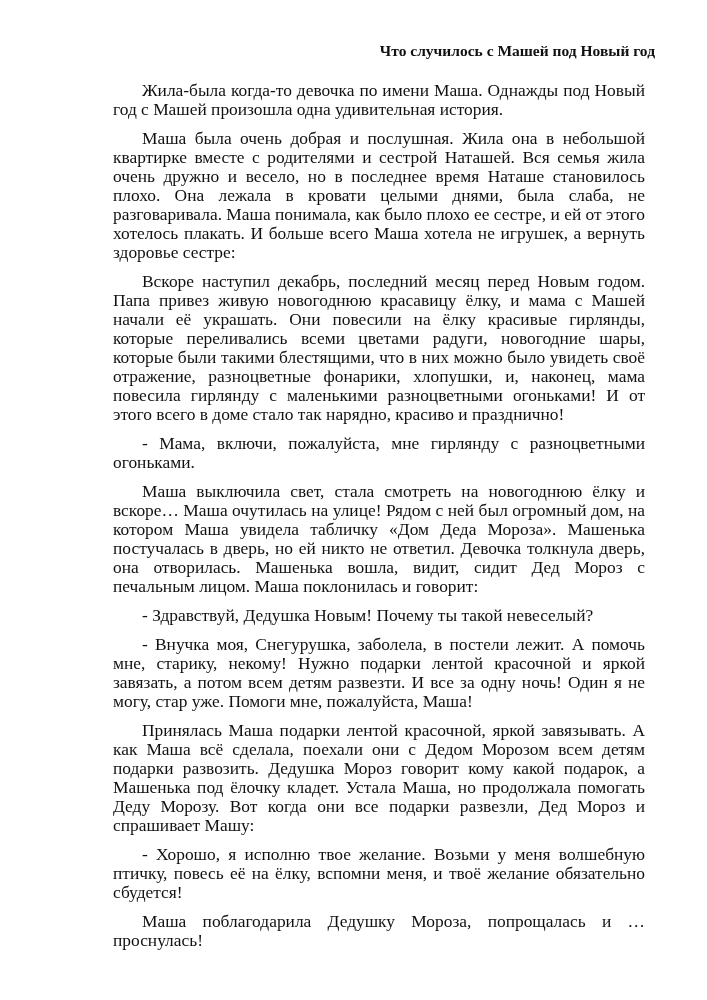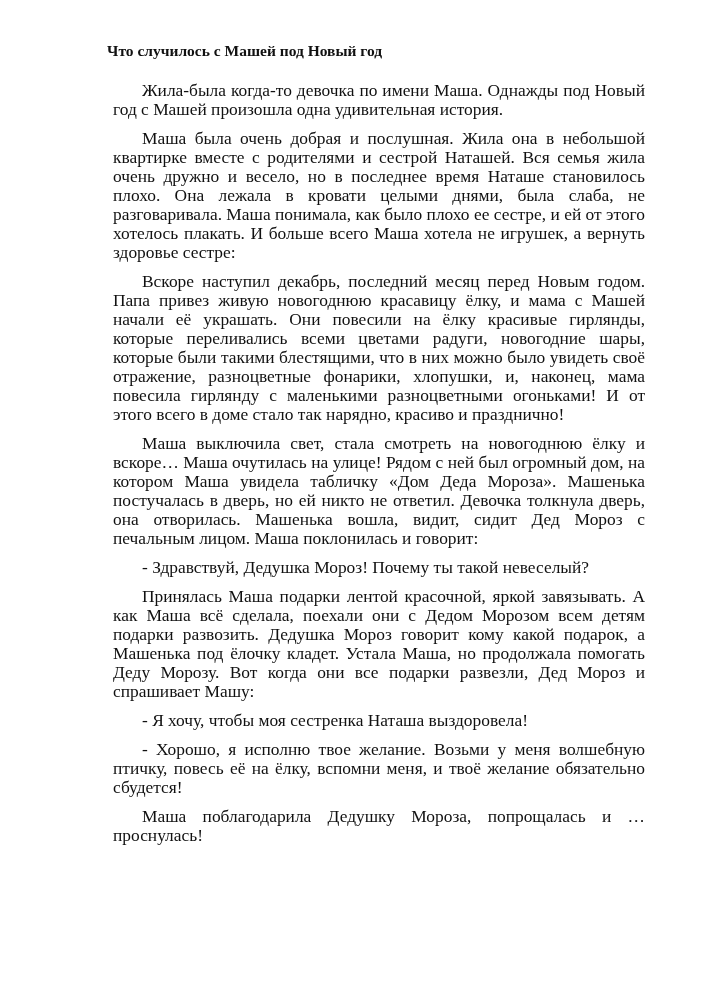--- a/index.html
+++ b/index.html
@@ -3,36 +3,37 @@
 <meta charset="utf-8">
 <style>
   html, body { margin: 0; padding: 0; background: #ffffff; }
   body { width: 707px; height: 1000px; overflow: hidden; position: relative; }
   .page {
     position: absolute; left: 103px; top: 41px; width: 552px;
     font-family: "Liberation Serif", serif;
     color: #111111;
   }
   .title {
-    text-align: left; font-weight: bold; font-size: 15.5px;
+    text-align: right; font-weight: bold; font-size: 15.5px;
     line-height: 20px; margin: 0 0 20px 0; padding-left: 4px;
   }
   .para {
     margin: 10px; font-size: 17.4px; line-height: 19px;
     text-align: justify; text-indent: 29px;
   }
 </style>
 </head>
 <body>
 
 <div class="page">
   <h1 class="title">Что случилось с Машей под Новый год</h1>
   <p class="para">Жила-была когда-то девочка по имени Маша. Однажды под Новый год с Машей произошла одна удивительная история.</p>
   <p class="para">Маша была очень добрая и послушная. Жила она в небольшой квартирке вместе с родителями и сестрой Наташей. Вся семья жила очень дружно и весело, но в последнее время Наташе становилось плохо. Она лежала в кровати целыми днями, была слаба, не разговаривала. Маша понимала, как было плохо ее сестре, и ей от этого хотелось плакать. И больше всего Маша хотела не игрушек, а вернуть здоровье сестре:</p>
   <p class="para">Вскоре наступил декабрь, последний месяц перед Новым годом. Папа привез живую новогоднюю красавицу ёлку, и мама с Машей начали её украшать. Они повесили на ёлку красивые гирлянды, которые переливались всеми цветами радуги, новогодние шары, которые были такими блестящими, что в них можно было увидеть своё отражение, разноцветные фонарики, хлопушки, и, наконец, мама повесила гирлянду с маленькими разноцветными огоньками! И от этого всего в доме стало так нарядно, красиво и празднично!</p>
+  <p class="para">- Мама, включи, пожалуйста, мне гирлянду с разноцветными огоньками.</p>
   <p class="para">Маша выключила свет, стала смотреть на новогоднюю ёлку и вскоре… Маша очутилась на улице! Рядом с ней был огромный дом, на котором Маша увидела табличку «Дом Деда Мороза». Машенька постучалась в дверь, но ей никто не ответил. Девочка толкнула дверь, она отворилась. Машенька вошла, видит, сидит Дед Мороз с печальным лицом. Маша поклонилась и говорит:</p>
-  <p class="para">- Здравствуй, Дедушка Мороз! Почему ты такой невеселый?</p>
+  <p class="para">- Здравствуй, Дедушка Новым! Почему ты такой невеселый?</p>
+  <p class="para">- Внучка моя, Снегурушка, заболела, в постели лежит.  А помочь мне, старику, некому! Нужно подарки лентой красочной и яркой завязать, а потом всем детям развезти. И все за одну ночь! Один я не могу, стар уже. Помоги мне, пожалуйста, Маша!</p>
   <p class="para">Принялась Маша подарки лентой красочной, яркой завязывать. А как Маша всё сделала, поехали они с Дедом Морозом всем детям подарки развозить. Дедушка Мороз говорит кому какой подарок, а Машенька под ёлочку кладет. Устала Маша, но продолжала помогать Деду Морозу. Вот когда они все подарки развезли, Дед Мороз и спрашивает Машу:</p>
-  <p class="para">- Я хочу, чтобы моя сестренка Наташа выздоровела!</p>
   <p class="para">- Хорошо, я исполню твое желание. Возьми у меня волшебную птичку, повесь её на ёлку, вспомни меня, и твоё желание обязательно сбудется!</p>
   <p class="para">Маша поблагодарила Дедушку Мороза, попрощалась и … проснулась!</p>
 
 </div>
 
 </body></html>

